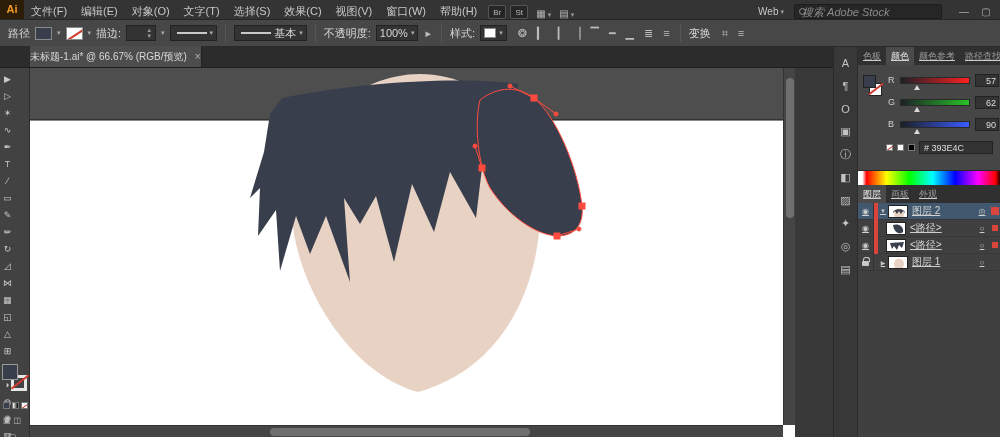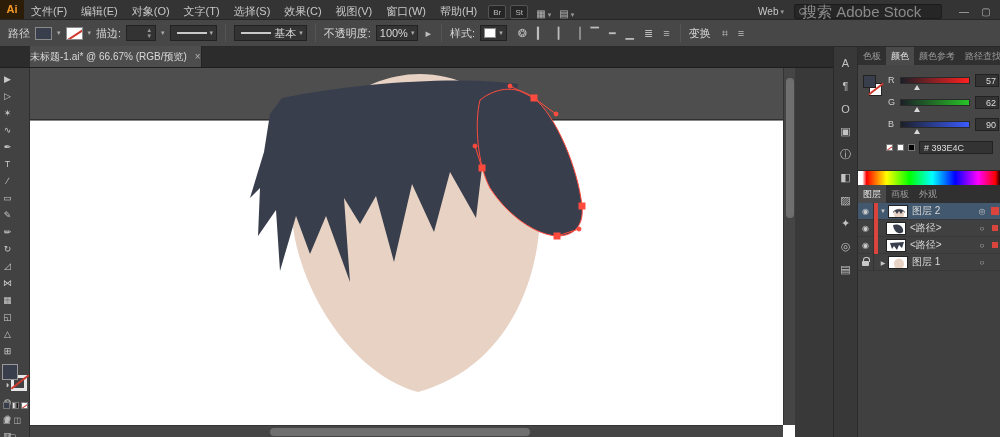--- a/index.html
+++ b/index.html
@@ -13,21 +13,21 @@
   .menu-item { padding:18px 7px; height:20px; line-height:20px; cursor:default; white-space:nowrap; }
   .mini-app { width:18px; height:14px; background:#262626; border:1px solid #555; font-size:8px; color:#bbb; display:flex; align-items:center; justify-content:center; margin-left:4px; border-radius:2px; }
   .mb-icon { margin-left:8px; font-size:10px; color:#b5b5b5; }
   .mb-caret { font-size:7px; color:#9a9a9a; margin-left:2px; }
   .mb-right { margin-left:auto; display:flex; align-items:center; }
   .workspace { display:flex; align-items:center; margin-right:10px; font-size:10px; }
   .searchbox { position:relative; width:148px; height:15px; background:#262626; border:1px solid #1c1c1c; border-radius:2px; margin-right:14px; display:flex; align-items:center; }
   .mag { position:relative; width:8px; height:8px; margin:0 3px 0 4px; }
   .mag:before { content:""; position:absolute; left:0; top:0; width:5px; height:5px; border:1px solid #8a8a8a; border-radius:50%; }
   .mag:after { content:""; position:absolute; left:5px; top:5px; width:3px; height:1px; background:#8a8a8a; transform:rotate(45deg); }
-  .searchbox input { flex:1; background:transparent; border:none; outline:none; color:#bbb; font-size:15px; font-family:"Liberation Sans",sans-serif; }
+  .searchbox input { flex:1; background:transparent; border:none; outline:none; color:#bbb; font-size:11px; font-family:"Liberation Sans",sans-serif;font-style:italic; }
   .searchbox input::placeholder { color:#8a8a8a; }
   .win-ic { width:16px; text-align:center; font-size:10px; color:#b0b0b0; margin-right:6px; }
 
   
   .controlbar { position:absolute; left:0; top:20px; width:1000px; height:27px; background:#474747; border-bottom:1px solid #2a2a2a; display:flex; align-items:center; font-size:11px; gap:5px; padding-left:8px; color:#d6d6d6; }
   .swatch { width:17px; height:13px; border:1px solid #8a8a8a; display:inline-block; }
   .swatch.none { background:#fff; position:relative; overflow:hidden; }
   .swatch.none:after { content:""; position:absolute; left:-3px; top:5px; width:26px; height:2px; background:#d03b30; transform:rotate(-33deg); }
   .caret { font-size:7px; color:#aaa; }
   .ctl-box { height:16px; background:#333; border:1px solid #222; display:flex; align-items:center; padding:0 3px; }
@@ -66,21 +66,21 @@
   .vscroll { position:absolute; right:0; top:0; width:12px; height:357px; background:#454545; border-left:1px solid #333; }
   .vthumb { position:absolute; left:2px; top:10px; width:8px; height:140px; background:#6f6f6f; border-radius:4px; }
   .hscroll { position:absolute; left:0; bottom:0; width:753px; height:12px; background:#454545; border-top:1px solid #333; }
   .hthumb { position:absolute; left:240px; top:2px; width:260px; height:8px; background:#6f6f6f; border-radius:4px; }
   .gapstrip { position:absolute; left:795px; top:68px; width:38px; height:369px; background:#393939; }
 
   
   .dock { position:absolute; left:833px; top:47px; width:167px; height:390px; background:#3f3f3f; border-left:1px solid #292929; }
   .dockstrip { position:absolute; left:0; top:0; width:24px; height:390px; background:#383838; border-right:1px solid #2c2c2c; display:flex; flex-direction:column; align-items:center; padding-top:4px; }
   .dock-ic { width:20px; height:23px; display:flex; align-items:center; justify-content:center; font-size:11px; color:#c3c3c3; cursor:default; }
-  .panelcol { position:absolute; left:24px; top:0; width:143px; height:390px; }
+  .panelcol { position:absolute; left:24px; top:0; width:143px; height:390px;text-decoration:underline; }
 
   .ptabs { height:18px; background:#303030; display:flex; align-items:flex-end; overflow:hidden; }
   .ptab { height:18px; line-height:18px; padding:0 5px; font-size:9px; color:#9d9d9d; white-space:nowrap; cursor:default; }
   .ptabs-color .ptab:nth-of-type(2), .ptabs-layers .ptab:nth-of-type(1) { background:#4a4a4a; color:#e6e6e6; }
 
   .colorbody { position:relative; height:120px; background:#464646; }
   .cp-fill { position:absolute; left:5px; top:10px; width:13px; height:13px; border:1px solid #222; z-index:2; }
   .cp-stroke { position:absolute; left:11px; top:18px; width:13px; height:13px; background:#fff; border:1px solid #222; }
   .cp-stroke:after { content:""; position:absolute; left:-3px; top:4px; width:18px; height:2px; background:#d03b30; transform:rotate(-38deg); }
   .chan { position:absolute; left:30px; display:flex; align-items:center; height:14px; }

